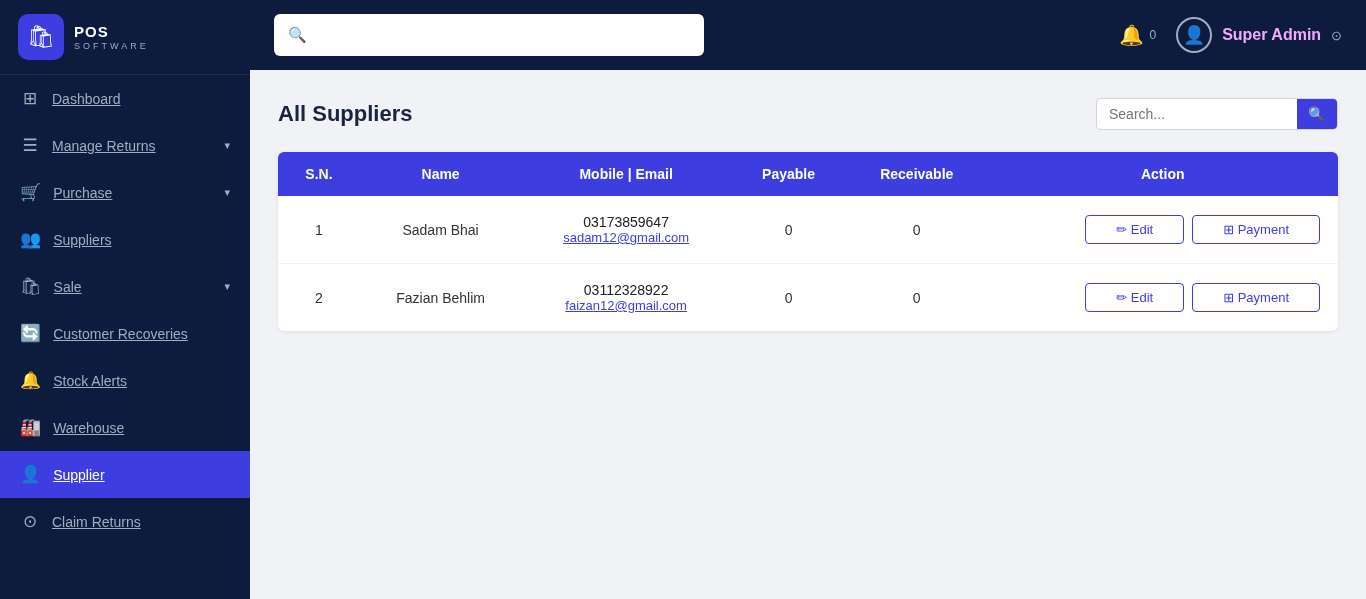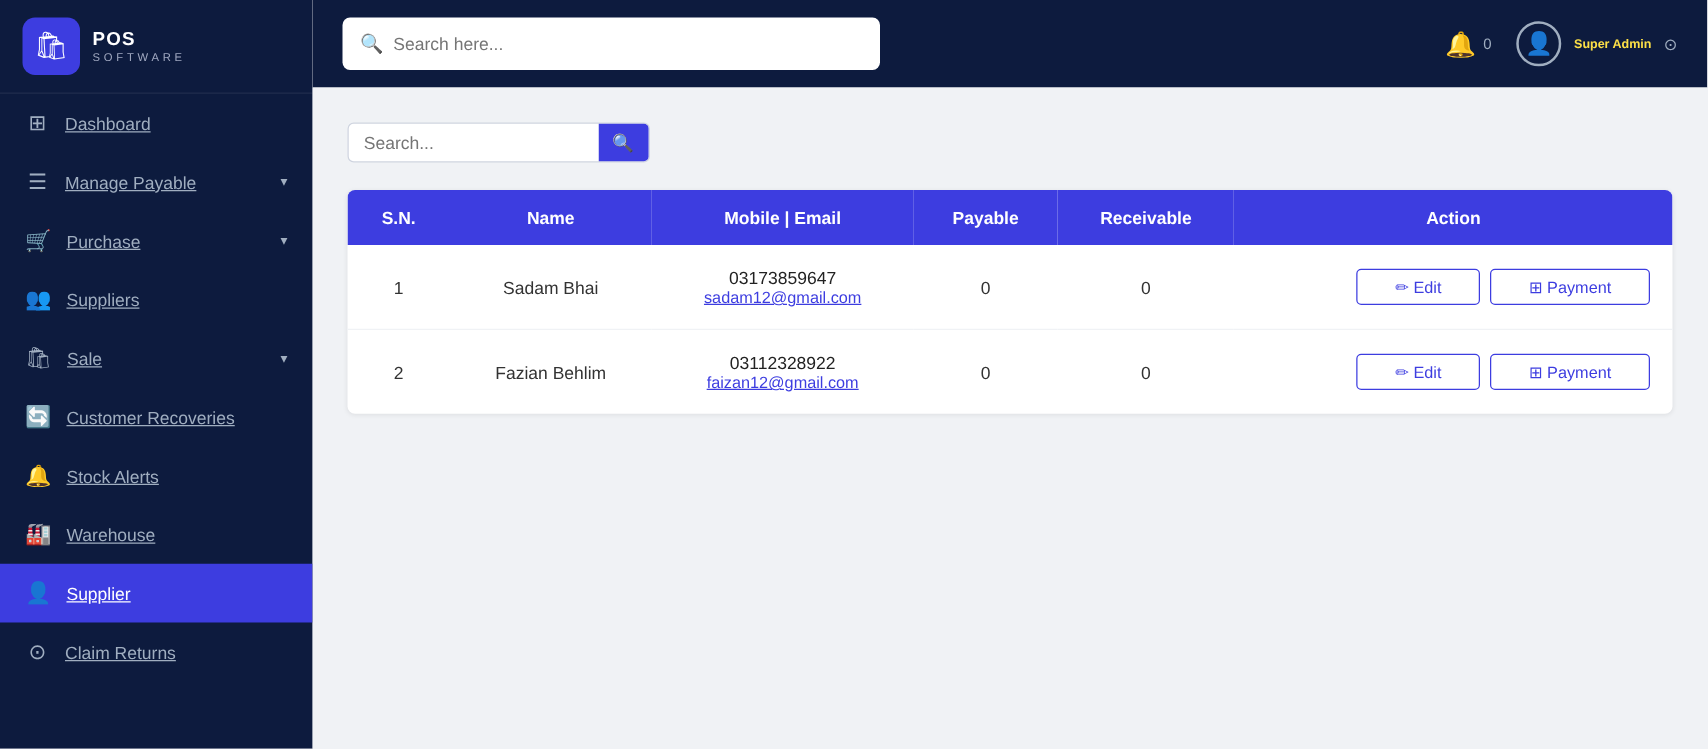--- a/index.html
+++ b/index.html
@@ -88,21 +88,21 @@
       display: flex; align-items: center; gap: 5px;
     }
     .notif-badge { font-size: 12px; color: #a0aec0; }
     .user-info { display: flex; align-items: center; gap: 10px; color: white; }
     .user-avatar {
       width: 36px; height: 36px; border-radius: 50%;
       background: transparent; border: 2px solid #a0aec0;
       display: flex; align-items: center; justify-content: center;
       font-size: 18px; color: white;
     }
-    .user-name { font-size: 10px; font-weight: 600; color: #fde047; }
+    .user-name { font-size: 16px; font-weight: 600; color: #f0abfc; }
     .user-arrow { font-size: 13px; color: #a0aec0; cursor: pointer; }
 
     
     .content {
       flex: 1;
       padding: 28px 28px;
       overflow-y: auto;
       background: #f0f2f5;
     }
 
@@ -198,21 +198,21 @@
   </div>
 
   <div id="nav-items">
       <div class="nav-item">
     <span class="nav-icon">⊞</span>
     <span class="nav-label">Dashboard</span>
 
   </div>
       <div class="nav-item">
     <span class="nav-icon">☰</span>
-    <span class="nav-label">Manage Payable</span>
+    <span class="nav-label">Manage Returns</span>
     <span class="nav-arrow">▾</span>
   </div>
       <div class="nav-item">
     <span class="nav-icon">🛒</span>
     <span class="nav-label">Purchase</span>
     <span class="nav-arrow">▾</span>
   </div>
       <div class="nav-item">
     <span class="nav-icon">👥</span>
     <span class="nav-label">Suppliers</span>
@@ -249,37 +249,37 @@
 
   </div>
     </div>
 </nav>
 
 <div class="main">
 
   <header class="topbar">
     <div class="search-bar">
       <span class="search-icon-top">🔍</span>
-      <input type="text" placeholder="Search here..." style="">
     </div>
     <div class="topbar-right">
       <div class="notif-btn">
         <span>🔔</span>
         <span class="notif-badge">0</span>
       </div>
       <div class="user-info">
         <div class="user-avatar">👤</div>
         <span class="user-name">Super Admin</span>
         <span class="user-arrow">⊙</span>
       </div>
     </div>
   </header>
 
   <div class="content">
     <div class="page-header">
+      <h1 class="page-title">All Suppliers</h1>
       <div class="header-actions">
         <div class="search-content">
           <input type="text" placeholder="Search..." style="">
           <button class="search-content-btn">🔍</button>
         </div>
       </div>
     </div>
 
     <div class="table-container">
       <table>

